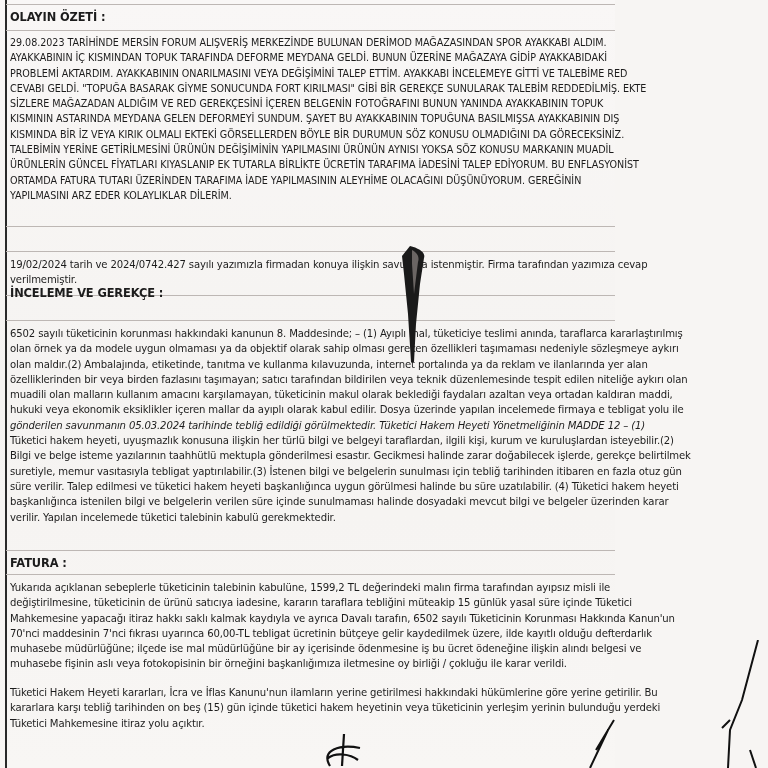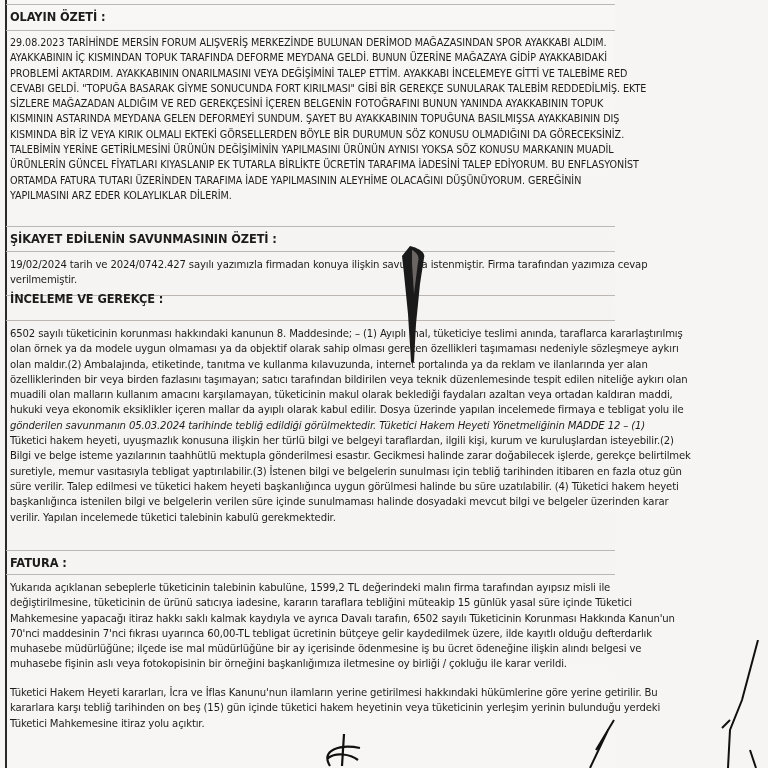--- a/index.html
+++ b/index.html
@@ -63,27 +63,26 @@
     <span class="line">CEVABI GELDİ. "TOPUĞA BASARAK GİYME SONUCUNDA FORT KIRILMASI" GİBİ BİR GEREKÇE SUNULARAK TALEBİM REDDEDİLMİŞ. EKTE</span>
     <span class="line">SİZLERE MAĞAZADAN ALDIĞIM VE RED GEREKÇESİNİ İÇEREN BELGENİN FOTOĞRAFINI BUNUN YANINDA AYAKKABININ TOPUK</span>
     <span class="line">KISMININ ASTARINDA MEYDANA GELEN DEFORMEYİ SUNDUM. ŞAYET BU AYAKKABININ TOPUĞUNA BASILMIŞSA AYAKKABININ DIŞ</span>
     <span class="line">KISMINDA BİR İZ VEYA KIRIK OLMALI EKTEKİ GÖRSELLERDEN BÖYLE BİR DURUMUN SÖZ KONUSU OLMADIĞINI DA GÖRECEKSİNİZ.</span>
     <span class="line">TALEBİMİN YERİNE GETİRİLMESİNİ ÜRÜNÜN DEĞİŞİMİNİN YAPILMASINI ÜRÜNÜN AYNISI YOKSA SÖZ KONUSU MARKANIN MUADİL</span>
     <span class="line">ÜRÜNLERİN GÜNCEL FİYATLARI KIYASLANIP EK TUTARLA BİRLİKTE ÜCRETİN TARAFIMA İADESİNİ TALEP EDİYORUM. BU ENFLASYONİST</span>
     <span class="line">ORTAMDA FATURA TUTARI ÜZERİNDEN TARAFIMA İADE YAPILMASININ ALEYHİME OLACAĞINI DÜŞÜNÜYORUM. GEREĞİNİN</span>
     <span class="line">YAPILMASINI ARZ EDER KOLAYLIKLAR DİLERİM.</span>
   </div>
 
-  <div class="section-title" style="top:232px;">ŞİKAYET EDİLENİN SAVUNMASININ ÖZETİ :</div>
   <div class="para" style="top:257px;">
     <span class="line">19/02/2024 tarih ve 2024/0742.427 sayılı yazımızla firmadan konuya ilişkin savunma istenmiştir. Firma tarafından yazımıza cevap</span>
     <span class="line">verilmemiştir.</span>
   </div>
 
-  <div class="section-title" style="top:292px;text-align:right;">İNCELEME VE GEREKÇE :</div>
+  <div class="section-title" style="top:286px;text-align:right;">İNCELEME VE GEREKÇE :</div>
   <div class="para" style="top:326px;">
     <span class="line">6502 sayılı tüketicinin korunması hakkındaki kanunun 8. Maddesinde; – (1) Ayıplı mal, tüketiciye teslimi anında, taraflarca kararlaştırılmış</span>
     <span class="line">olan örnek ya da modele uygun olmaması ya da objektif olarak sahip olması gereken özellikleri taşımaması nedeniyle sözleşmeye aykırı</span>
     <span class="line">olan maldır.(2) Ambalajında, etiketinde, tanıtma ve kullanma kılavuzunda, internet portalında ya da reklam ve ilanlarında yer alan</span>
     <span class="line">özelliklerinden bir veya birden fazlasını taşımayan; satıcı tarafından bildirilen veya teknik düzenlemesinde tespit edilen niteliğe aykırı olan</span>
     <span class="line">muadili olan malların kullanım amacını karşılamayan, tüketicinin makul olarak beklediği faydaları azaltan veya ortadan kaldıran maddi,</span>
     <span class="line">hukuki veya ekonomik eksiklikler içeren mallar da ayıplı olarak kabul edilir. Dosya üzerinde yapılan incelemede firmaya e tebligat yolu ile</span>
     <span class="line it">gönderilen savunmanın 05.03.2024 tarihinde tebliğ edildiği görülmektedir. Tüketici Hakem Heyeti Yönetmeliğinin MADDE 12 – (1)</span>
     <span class="line">Tüketici hakem heyeti, uyuşmazlık konusuna ilişkin her türlü bilgi ve belgeyi taraflardan, ilgili kişi, kurum ve kuruluşlardan isteyebilir.(2)</span>
     <span class="line">Bilgi ve belge isteme yazılarının taahhütlü mektupla gönderilmesi esastır. Gecikmesi halinde zarar doğabilecek işlerde, gerekçe belirtilmek</span>

